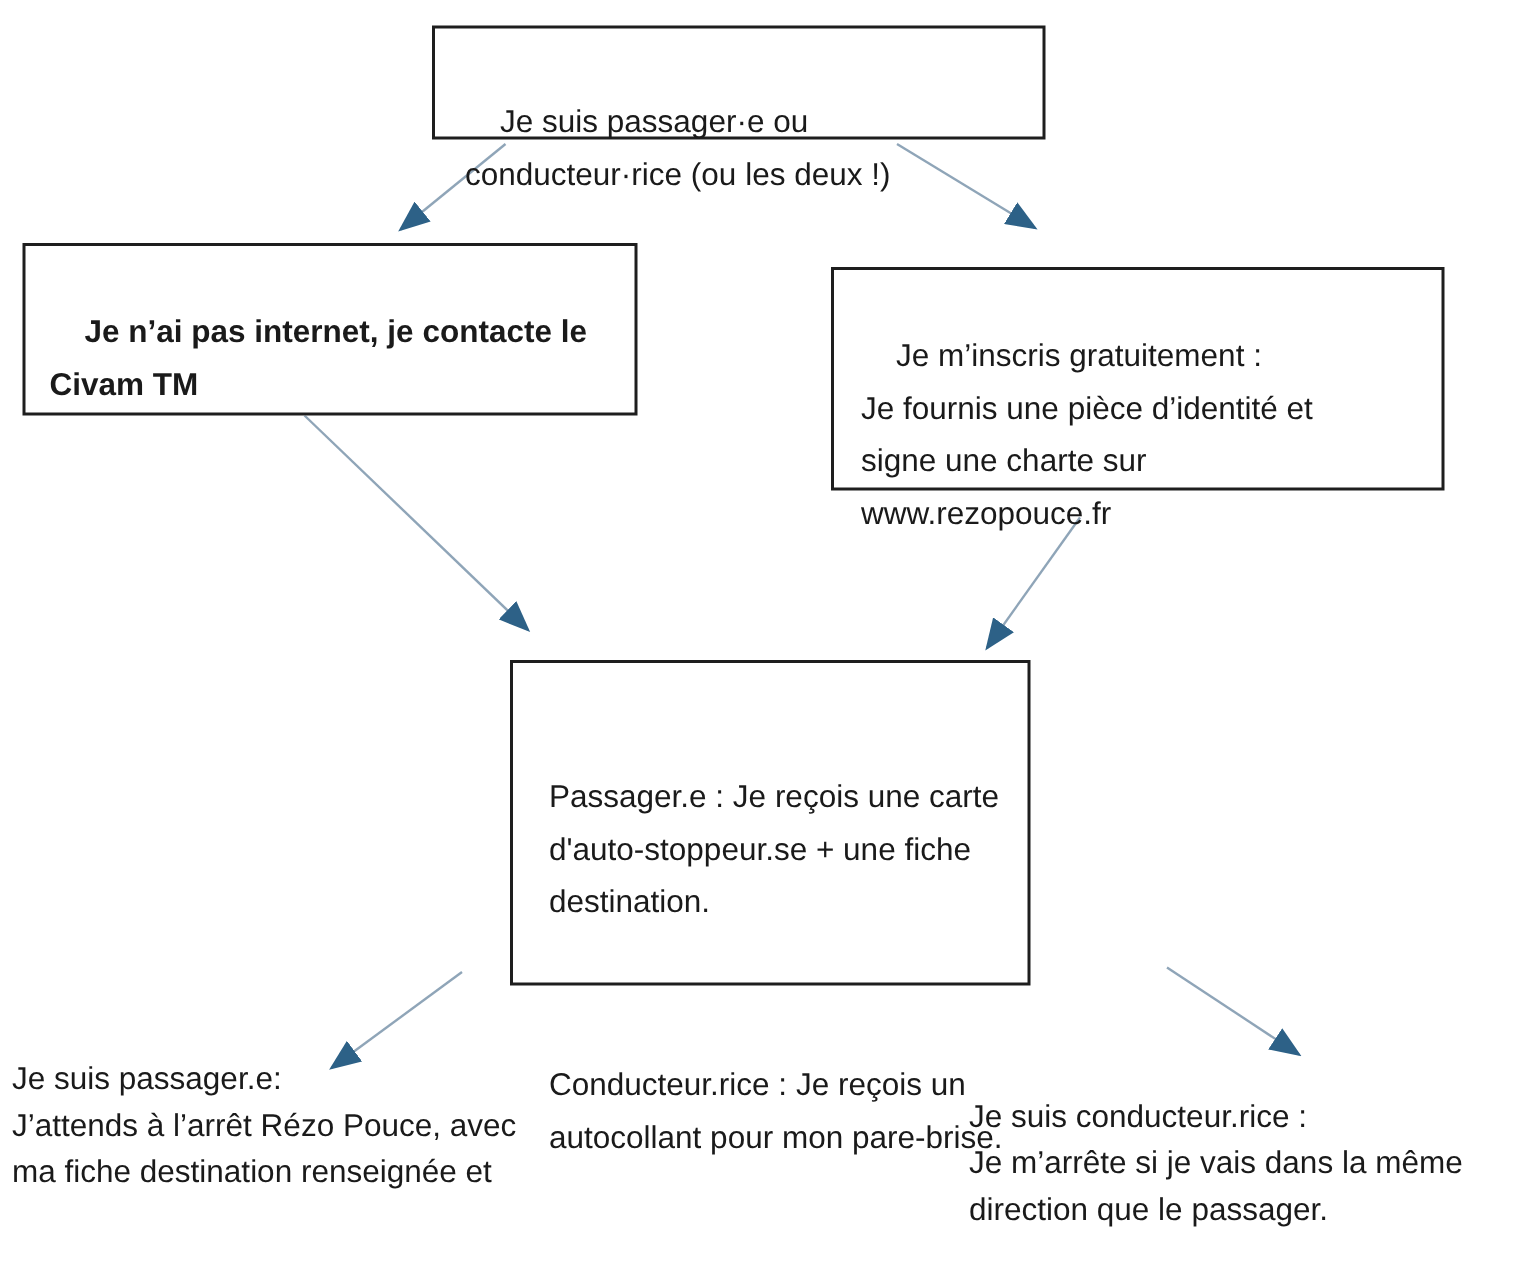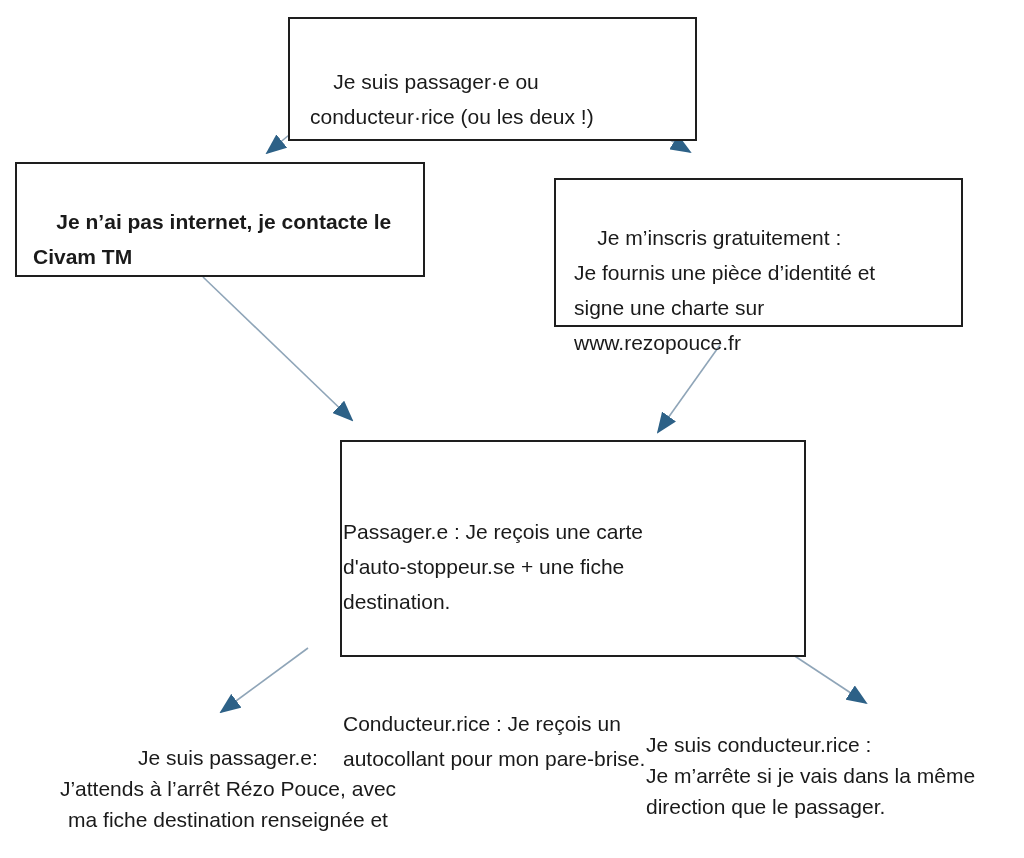--- a/index.html
+++ b/index.html
@@ -32,27 +32,27 @@
     font-size: 21px;
     line-height: 35px;
     white-space: pre;
   }
   .free-text {
     position: absolute;
     font-size: 21px;
     line-height: 31px;
     white-space: pre;
   }
-  .box-start       { left: 288px; top: 17px;  width: 409px; height: 124px; padding: 10px 20px; }
+  .box-start       { left: 288px; top: 17px;  width: 409px; height: 76px; padding: 10px 20px; }
   .box-no-internet { left: 15px;  top: 162px; width: 410px; height: 115px; padding: 5px 16px; font-weight: bold; }
   .box-inscription { left: 554px; top: 178px; width: 409px; height: 149px; padding: 5px 18px; }
-  .box-reception   { left: 340px; top: 440px; width: 466px; height: 217px; padding: 2px 1px; }
+  .box-reception   { left: 340px; top: 440px; width: 347px; height: 217px; padding: 2px 24px; }
   .box-reception p { margin: 0; }
   .box-reception p + p { margin-top: 17px; }
-  .text-passenger  { left: 8px;   top: 742px; width: 440px; text-align: center; }
+  .text-passenger  { left: 8px;   top: 704px; width: 440px; }
   .text-driver     { left: 646px; top: 729px; width: 400px; }
 </style>
 </head>
 <body>
 
 <div class="canvas">
 
   <svg class="arrows-layer" viewBox="0 0 1024 858" xmlns="http://www.w3.org/2000/svg">
     <defs>
       <marker id="arrowhead" markerUnits="userSpaceOnUse" markerWidth="21" markerHeight="17" refX="19" refY="8.5" orient="auto">

